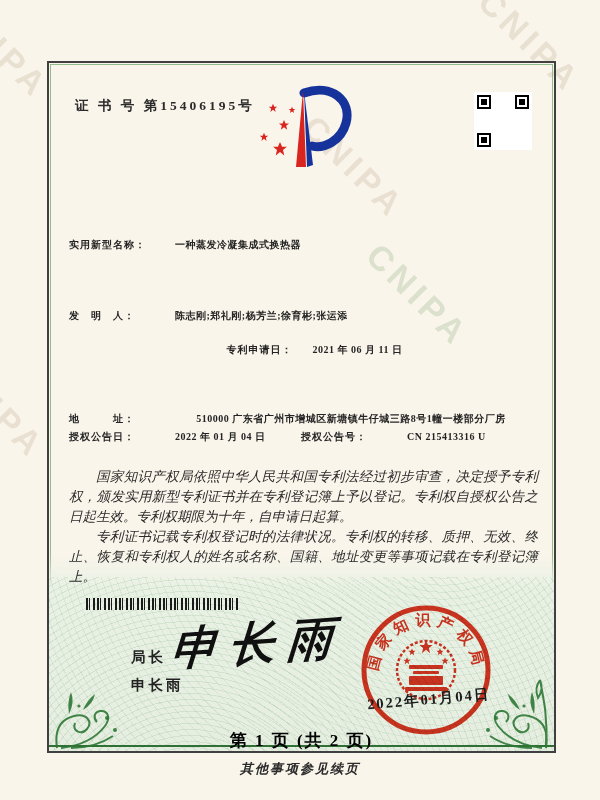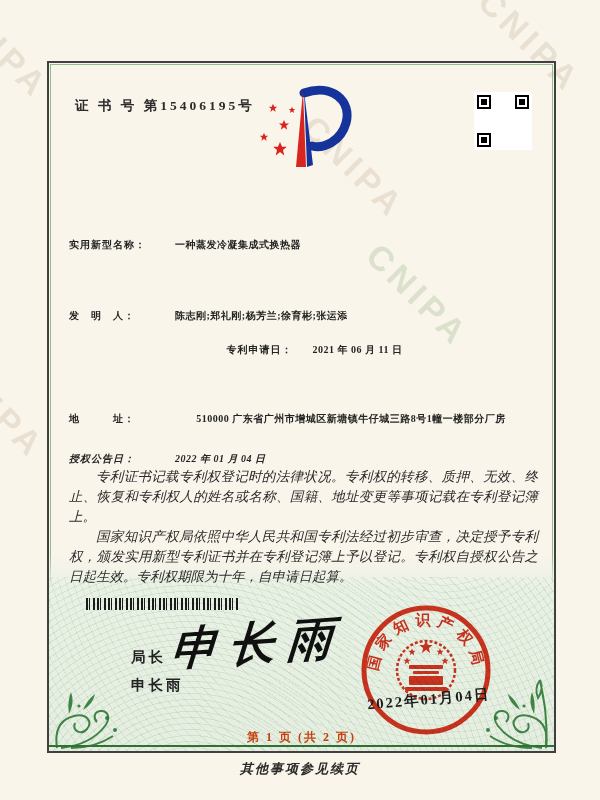--- a/index.html
+++ b/index.html
@@ -42,21 +42,21 @@
 
   .title{position:absolute;left:0;right:0;top:104px;text-align:center;font-size:33px;
          font-weight:bold;letter-spacing:8px;color:#141414;}
 
   .frow{position:absolute;left:20px;right:14px;font-size:10px;font-weight:bold;
         color:#242424;line-height:19px;}
   .flabel{display:inline-block;min-width:106px;letter-spacing:1px;}
   .fvalue{letter-spacing:.5px;}
   .fvalue-block{display:inline-block;width:352px;vertical-align:top;text-align:center;}
   .r1{top:172px;} .r2{top:212px;margin-top:31px;} .r3{top:242px;} .r4{top:277px;text-align:center;}
-  .r5{top:311px;} .r6{top:346px;} .r7{top:386px;font-style:italic;}
+  .r5{top:311px;} .r6{top:346px;} .r7{top:364px;}
   .pair2{position:absolute;left:232px;top:0;white-space:nowrap;}
 
   .body-text{position:absolute;left:20px;right:16px;top:404px;font-size:13.5px;
              font-style:italic;color:#2a2a2a;line-height:20px;text-align:justify;}
   .body-text p{margin:0;text-indent:2em;}
 
   .barcode{position:absolute;left:37px;top:535px;width:153px;height:12px;background:
      repeating-linear-gradient(90deg,#1b1b1b 0 2px,transparent 2px 3px,#1b1b1b 3px 4px,
        transparent 4px 7px,#1b1b1b 7px 9px,transparent 9px 11px);}
 
@@ -64,22 +64,22 @@
             font-weight:bold;font-size:14.5px;color:#222;line-height:28px;letter-spacing:3px;margin-left:42px;}
   .signature{position:absolute;left:122px;top:550px;font-size:46px;font-weight:bold;
              color:#101010;letter-spacing:12px;transform:rotate(-4deg) skewX(-8deg);
              font-style:italic;z-index:4;}
 
   .seal{position:absolute;left:308px;top:538px;width:138px;height:138px;z-index:5;
         mix-blend-mode:multiply;opacity:.95;}
   .seal-date{position:absolute;left:318px;top:627px;font-size:14.5px;font-weight:bold;
              color:#1c1c1c;letter-spacing:2px;transform:rotate(-5deg);z-index:6;}
 
-  .page-info{position:absolute;left:0;right:0;top:666px;text-align:center;font-size:12px;
-             font-weight:bold;letter-spacing:2px;color:#c2410c;z-index:4;}
+  .page-info{position:absolute;left:0;right:0;top:666px;text-align:center;font-size:17px;
+             font-weight:bold;letter-spacing:2px;color:#000000;z-index:4;}
   .bottom-rule{position:absolute;left:0;right:0;bottom:4px;border-top:2px solid #2f7034;z-index:3;}
 
   .corner{position:absolute;bottom:0;width:95px;height:95px;z-index:3;}
   .corner.left{left:0;}
   .corner.right{right:0;transform:scaleX(-1);}
 
   .footer-note{position:absolute;left:0;right:0;top:760px;text-align:center;font-size:13px;
                font-style:italic;font-weight:bold;color:#2b2b2b;letter-spacing:2px;z-index:2;}
 </style>
 </head>
@@ -127,25 +127,28 @@
       <span class="flabel">发　明　人：</span><span class="fvalue">陈志刚;郑礼刚;杨芳兰;徐育彬;张运添</span>
     </div>
     <div class="frow r4">
       <span class="flabel">专利申请日：</span><span class="fvalue">2021 年 06 月 11 日</span>
     </div>
     <div class="frow r6">
       <span class="flabel">地　　　址：</span><span class="fvalue fvalue-block">510000  广东省广州市增城区新塘镇牛仔城三路8号1幢一楼部分厂房</span>
     </div>
     <div class="frow r7">
       <span class="flabel">授权公告日：</span><span class="fvalue">2022 年 01 月 04 日</span>
+      <span class="pair2">
+        <span class="flabel">授权公告号：</span><span class="fvalue">CN 215413316 U</span>
+      </span>
     </div>
 
     <div class="body-text">
+      <p>国家知识产权局依照中华人民共和国专利法经过初步审查，决定授予专利权，颁发实用新型专利证书并在专利登记簿上予以登记。专利权自授权公告之日起生效。专利权期限为十年，自申请日起算。</p>
       <p>专利证书记载专利权登记时的法律状况。专利权的转移、质押、无效、终止、恢复和专利权人的姓名或名称、国籍、地址变更等事项记载在专利登记簿上。</p>
-      <p>国家知识产权局依照中华人民共和国专利法经过初步审查，决定授予专利权，颁发实用新型专利证书并在专利登记簿上予以登记。专利权自授权公告之日起生效。专利权期限为十年，自申请日起算。</p>
     </div>
 
     <div class="barcode"></div>
 
     <div class="director">
       <div>局长</div>
       <div>申长雨</div>
     </div>
 
     <div class="signature">申长雨</div>

